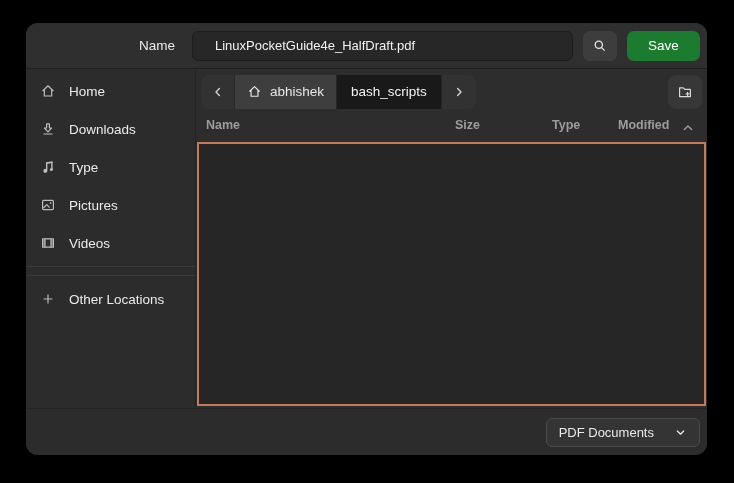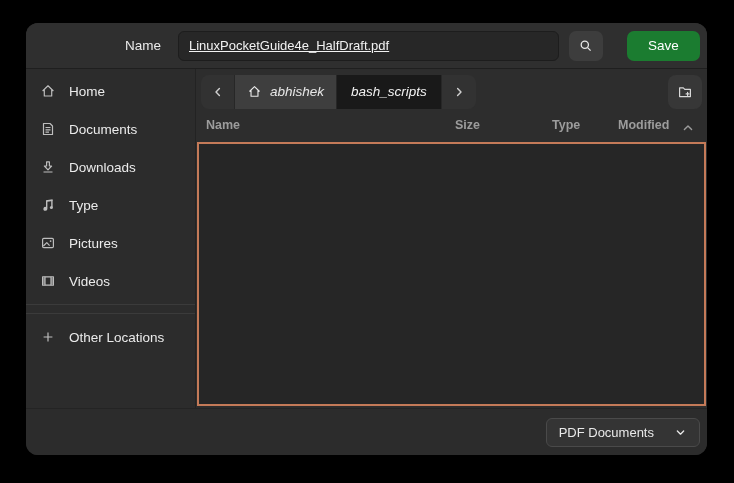--- a/index.html
+++ b/index.html
@@ -22,43 +22,43 @@
     border:none; outline:none; cursor:pointer;
     background:#3d3d3d; color:#fff; border-radius:7px;
     font-family:inherit; font-size:13.5px;
     display:flex; align-items:center; justify-content:center;
   }
   .cancel-btn { width:74px; height:30px; }
   .name-label { margin-left:auto; margin-right:17px; font-size:13.5px; color:#eaeaea; }
   .filename-input {
     width:381px; height:30px; background:#272727; border:1px solid #1d1d1d;
     border-radius:6px; color:#f2f2f2; font-family:inherit; font-size:13px;
-    padding:0 10px; outline:none;text-decoration:underline;
+    padding:0 22px; outline:none;
   }
   .search-btn { width:34px; height:30px; margin-left:10px; }
-  .save-btn { width:73px; height:30px; margin-left:24px; background:#1b7c30; }
+  .save-btn { width:73px; height:30px; margin-left:10px; background:#1b7c30; }
   
   .body { flex:1 1 auto; display:flex; min-height:0; }
   .sidebar {
     width:170px; flex:0 0 170px; background:#2c2c2c; border-right:1px solid #232323;
     padding-top:3px; display:flex; flex-direction:column;
   }
   .side-item {
     height:38px; display:flex; align-items:center; gap:13px;
     padding-left:14px; font-size:13.5px; color:#ebebeb; cursor:pointer;text-align:center;
   }
   .side-item .ic { width:16px; height:16px; color:#bdbdbd; display:flex; }
   .side-sep { height:1px; background:#3b3b3b; margin:4px 0; }
   .main { flex:1 1 auto; background:#2d2d2d; display:flex; flex-direction:column; min-width:0; }
   
   .pathbar-row { height:45px; flex:0 0 45px; display:flex; align-items:center; padding:0 5px; }
   .breadcrumb { display:flex; height:34px; border-radius:8px; overflow:hidden; }
   .seg {
     display:flex; align-items:center; justify-content:center; cursor:pointer;
-    background:#323232; color:#e8e8e8; font-size:13.5px; border-right:1px solid #272727;font-style:italic;
+    background:#323232; color:#e8e8e8; font-size:13.5px; border-right:1px solid #272727;
   }
   .seg:last-child { border-right:none; }
   .seg.nav { width:34px; color:#cfcfcf; }
   .seg.home-seg { gap:8px; padding:0 12px; background:#3e3e3e; }
   .seg.current { padding:0 14px; background:#191919; color:#f2f2f2; }
   .newfolder-btn { width:34px; height:34px; margin-left:auto; background:#373737; border-radius:8px; color:#d8d8d8; }
   
   .list-header { height:28px; flex:0 0 28px; position:relative; }
   .col { position:absolute; top:4px; font-size:12.5px; font-weight:bold; color:#9c9c9c; cursor:pointer; }
   .col-name { left:10px; } .col-size { left:259px; } .col-type { left:356px; } .col-modified { left:422px; }
@@ -106,29 +106,20 @@
           <span class="ic">
             <svg width="16" height="16" viewBox="0 0 16 16" fill="none" stroke="currentColor" stroke-width="1.2" stroke-linejoin="round">
                 <path d="M2.6 8 L8 2.8 L13.4 8 M4.3 6.7 V13 H11.7 V6.7"></path>
               </svg>
           </span>
           <span>Home</span>
         </div>
         <div class="side-item">
           <span class="ic">
             <svg width="16" height="16" viewBox="0 0 16 16" fill="none" stroke="currentColor" stroke-width="1.2" stroke-linejoin="round">
-                <path d="M3.5 2.5 H10 L12.5 5 V13.5 H3.5 Z"></path>
-                <path d="M5.5 6.5 H10.5 M5.5 8.8 H10.5 M5.5 11.1 H9"></path>
-              </svg>
-          </span>
-          <span>Documents</span>
-        </div>
-        <div class="side-item">
-          <span class="ic">
-            <svg width="16" height="16" viewBox="0 0 16 16" fill="none" stroke="currentColor" stroke-width="1.2" stroke-linejoin="round">
                 <path d="M6.6 2.8 H9.4 V7 H11.6 L8 10.8 L4.4 7 H6.6 Z"></path>
                 <path d="M3.5 13 H12.5"></path>
               </svg>
           </span>
           <span>Downloads</span>
         </div>
         <div class="side-item">
           <span class="ic">
             <svg width="16" height="16" viewBox="0 0 16 16" fill="currentColor" stroke="none">
                 <path d="M6 3.2 L12.6 2.2 V4 L7.4 4.8 V11.6 A2 2 0 1 1 6 9.9 Z"></path>

